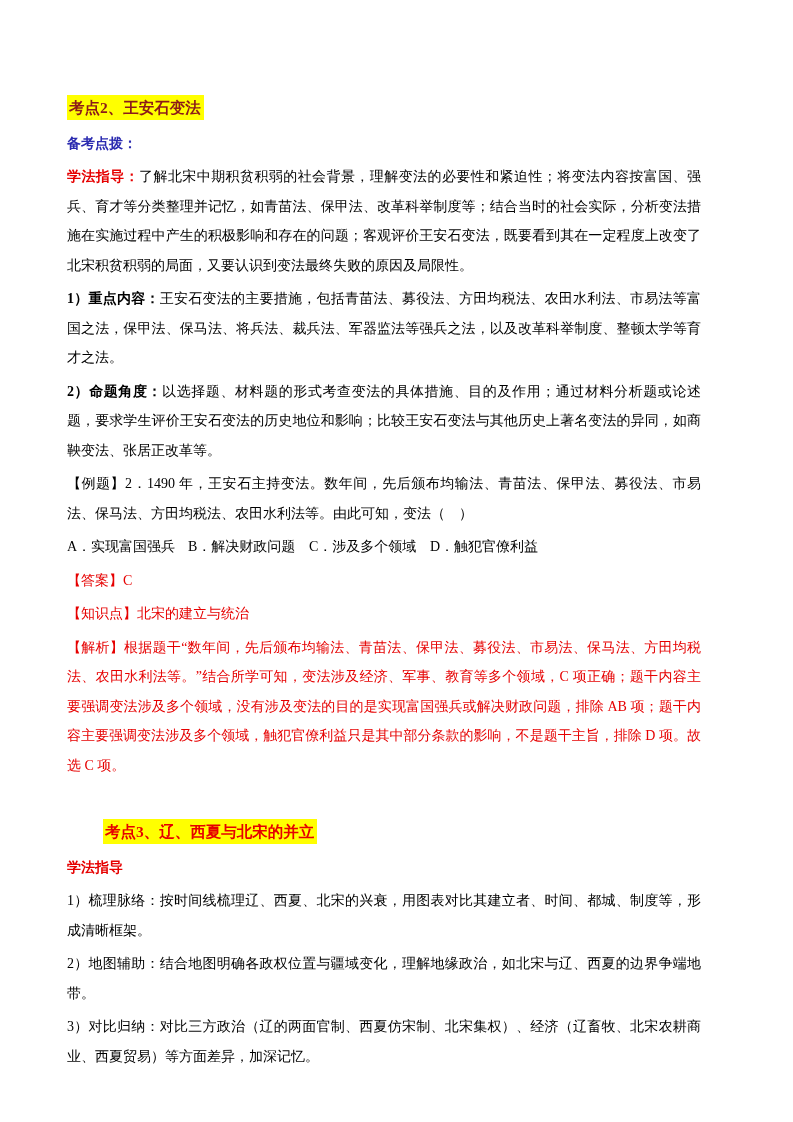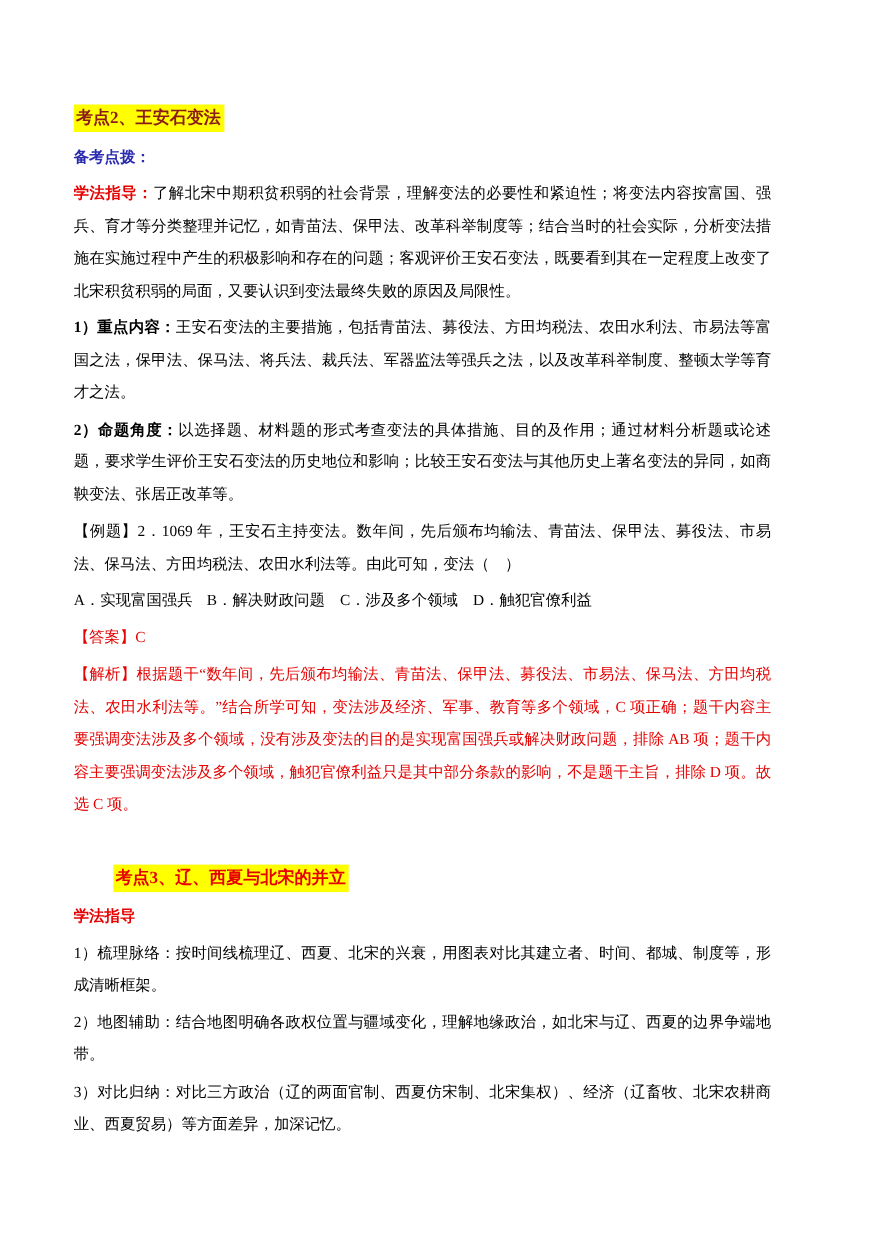--- a/index.html
+++ b/index.html
@@ -59,26 +59,27 @@
     <p class="heading heading-2"><span class="hl">考点2、王安石变法</span></p>
 
     <p class="para"><span class="lbl-blue">备考点拨：</span></p>
 
     <p class="para"><span class="lbl-red">学法指导：</span><span>了解北宋中期积贫积弱的社会背景，理解变法的必要性和紧迫性；将变法内容按富国、强兵、育才等分类整理并记忆，如青苗法、保甲法、改革科举制度等；结合当时的社会实际，分析变法措施在实施过程中产生的积极影响和存在的问题；客观评价王安石变法，既要看到其在一定程度上改变了北宋积贫积弱的局面，又要认识到变法最终失败的原因及局限性。</span></p>
 
     <p class="para"><span class="lbl-bold">1）重点内容：</span><span>王安石变法的主要措施，包括青苗法、募役法、方田均税法、农田水利法、市易法等富国之法，保甲法、保马法、将兵法、裁兵法、军器监法等强兵之法，以及改革科举制度、整顿太学等育才之法。</span></p>
 
     <p class="para"><span class="lbl-bold">2）命题角度：</span><span>以选择题、材料题的形式考查变法的具体措施、目的及作用；通过材料分析题或论述题，要求学生评价王安石变法的历史地位和影响；比较王安石变法与其他历史上著名变法的异同，如商鞅变法、张居正改革等。</span></p>
 
-    <p class="para">【例题】2．1069 年，王安石主持变法。数年间，先后颁布均输法、青苗法、保甲法、募役法、市易法、保马法、方田均税法、农田水利法等。由此可知，变法（　）</p>
+    <p class="para">【例题】2．1490 年，王安石主持变法。数年间，先后颁布均输法、青苗法、保甲法、募役法、市易法、保马法、方田均税法、农田水利法等。由此可知，变法（　）</p>
 
     <p class="options no-just"><span class="opt">A．实现富国强兵</span><span class="opt">B．解决财政问题</span><span class="opt">C．涉及多个领域</span><span class="opt opt-last">D．触犯官僚利益</span></p>
 
     <p class="para txt-red">【答案】C</p>
 
+    <p class="para txt-red">【知识点】北宋的建立与统治</p>
 
     <p class="para txt-red">【解析】根据题干“数年间，先后颁布均输法、青苗法、保甲法、募役法、市易法、保马法、方田均税法、农田水利法等。”结合所学可知，变法涉及经济、军事、教育等多个领域，C 项正确；题干内容主要强调变法涉及多个领域，没有涉及变法的目的是实现富国强兵或解决财政问题，排除 AB 项；题干内容主要强调变法涉及多个领域，触犯官僚利益只是其中部分条款的影响，不是题干主旨，排除 D 项。故选 C 项。</p>
 
   </div>
 
   <div class="section">
 
     <p class="heading heading-3"><span class="hl">考点3、辽、西夏与北宋的并立</span></p>
 
     <p class="para"><span class="lbl-red">学法指导</span></p>

